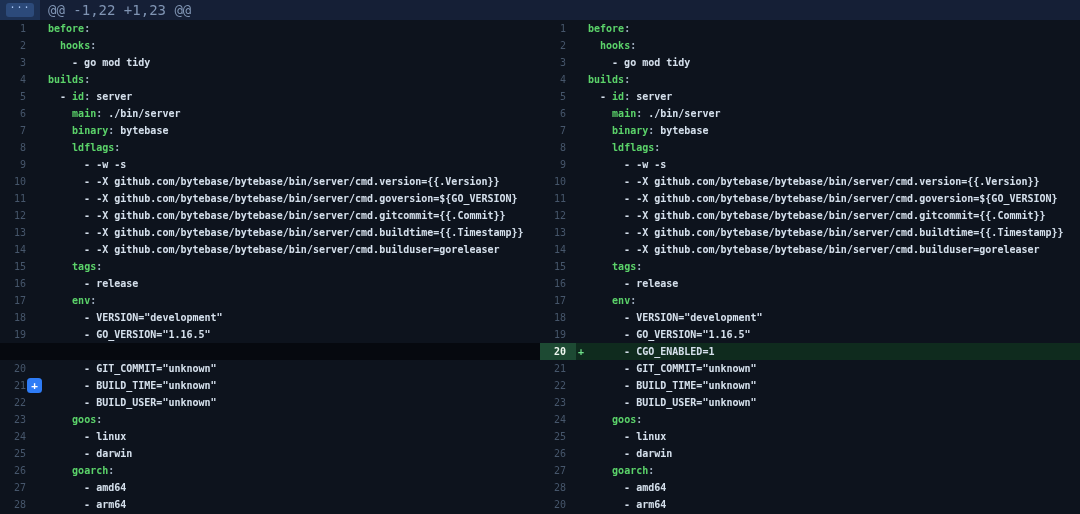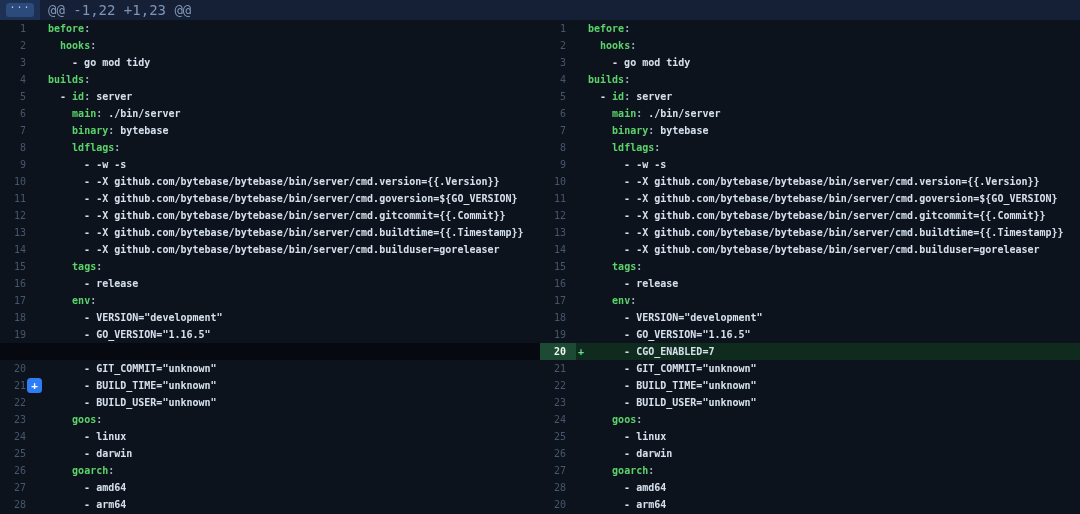--- a/index.html
+++ b/index.html
@@ -279,21 +279,21 @@
           <span class="num">18</span>
           <span class="code"><span class="seg-p">      - VERSION="development"</span></span>
         </div>
         <div class="row">
           <span class="num">19</span>
           <span class="code"><span class="seg-p">      - GO_VERSION="1.16.5"</span></span>
         </div>
         <div class="row add">
           <span class="num">20</span>
           <span class="marker">+</span>
-          <span class="code"><span class="seg-p">      - CGO_ENABLED=7</span></span>
+          <span class="code"><span class="seg-p">      - CGO_ENABLED=1</span></span>
         </div>
         <div class="row">
           <span class="num">21</span>
           <span class="code"><span class="seg-p">      - GIT_COMMIT="unknown"</span></span>
         </div>
         <div class="row">
           <span class="num">22</span>
           <span class="code"><span class="seg-p">      - BUILD_TIME="unknown"</span></span>
         </div>
         <div class="row">

